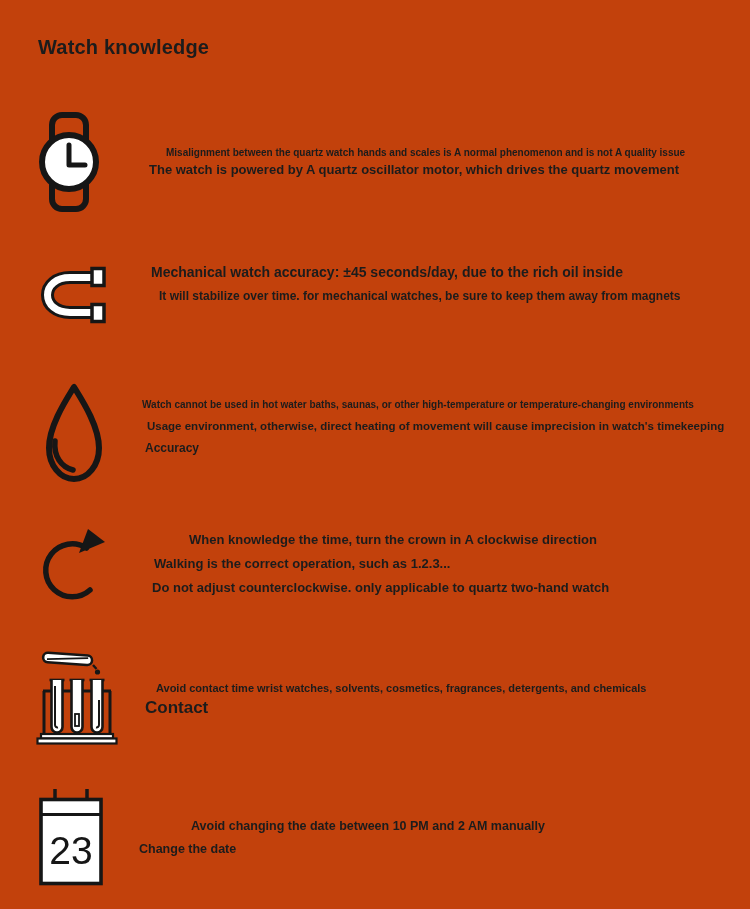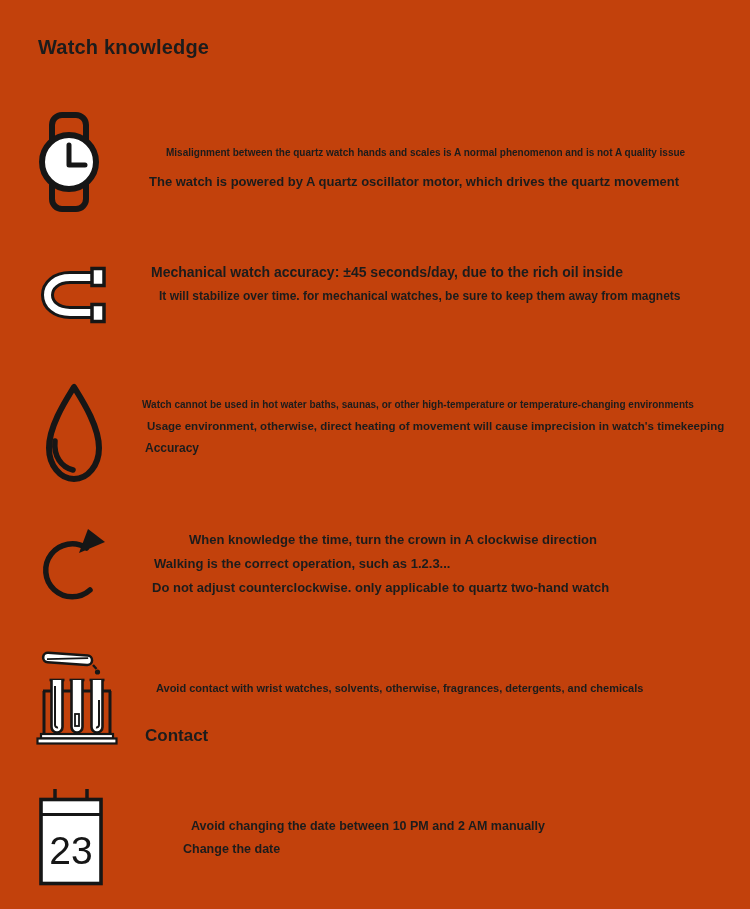--- a/index.html
+++ b/index.html
@@ -24,44 +24,44 @@
   .icon svg{display:block;}
   .line{
     position:absolute;
     white-space:nowrap;
     font-weight:bold;
     line-height:1.2;
   }
   
   .ic1{left:38px; top:112px;}
   .s1l1{left:166px; top:147px; font-size:10px;}
-  .s1l2{left:149px; top:162px; font-size:13px;margin-top:12px;}
+  .s1l2{left:149px; top:162px; font-size:13px;}
   
   .ic2{left:40px; top:266px;}
   .s2l1{left:151px; top:264px; font-size:14px;}
   .s2l2{left:159px; top:289px; font-size:12px;}
   .s2l3{left:151px; top:313px; font-size:10.5px;}
   
   .ic3{left:40px; top:382px;}
   .s3l1{left:142px; top:399px; font-size:10px;}
   .s3l2{left:147px; top:420px; font-size:11.5px;}
   .s3l3{left:145px; top:441px; font-size:12px;}
   
   .ic4{left:42px; top:528px;}
   .s4l1{left:189px; top:532px; font-size:13px;}
   .s4l2{left:154px; top:556px; font-size:13px;}
   .s4l3{left:152px; top:580px; font-size:13px;}
   
   .ic5{left:36px; top:648px;}
   .s5l1{left:156px; top:682px; font-size:11px;}
-  .s5l2{left:145px; top:698px; font-size:17px;margin-top:28px;}
+  .s5l2{left:145px; top:698px; font-size:17px;}
   
   .ic6{left:38px; top:788px;}
   .s6l1{left:191px; top:819px; font-size:12.5px;}
-  .s6l2{left:139px; top:842px; font-size:12.5px;margin-left:44px;}
+  .s6l2{left:139px; top:842px; font-size:12.5px;}
 </style>
 </head>
 <body>
 
 <div class="canvas">
 
   <h1 class="page-title">Watch knowledge</h1>
 
   <div class="icon ic1">
     <svg width="62" height="100" viewBox="0 0 62 100" fill="none" xmlns="http://www.w3.org/2000/svg">
@@ -124,21 +124,21 @@
 
       <line x1="33.5" y1="32" x2="48.5" y2="32" stroke="#161616" stroke-width="2.6"></line>
       <path d="M35.5 32 V79 A5.5 5.5 0 0 0 46.5 79 V32" fill="#ffffff" stroke="#161616" stroke-width="2.6"></path>
       <rect x="39" y="66" width="4" height="12" fill="none" stroke="#161616" stroke-width="1.8"></rect>
 
       <line x1="53.5" y1="32" x2="68.5" y2="32" stroke="#161616" stroke-width="2.6"></line>
       <path d="M55.5 32 V79 A5.5 5.5 0 0 0 66.5 79 V32" fill="#ffffff" stroke="#161616" stroke-width="2.6"></path>
       <path d="M63 52 V77 a2.5 2.5 0 0 1 -3 2.4" fill="none" stroke="#161616" stroke-width="2"></path>
     </svg>
   </div>
-  <span class="line s5l1">Avoid contact with wrist watches, solvents, otherwise, fragrances, detergents, and chemicals</span>
+  <span class="line s5l1">Avoid contact time wrist watches, solvents, cosmetics, fragrances, detergents, and chemicals</span>
   <span class="line s5l2">Contact</span>
 
   <div class="icon ic6">
     <svg width="66" height="98" viewBox="0 0 66 98" fill="none" xmlns="http://www.w3.org/2000/svg">
       <line x1="17" y1="1" x2="17" y2="19" stroke="#161616" stroke-width="3.5"></line>
       <line x1="49" y1="1" x2="49" y2="19" stroke="#161616" stroke-width="3.5"></line>
       <rect x="3" y="11.5" width="60" height="84" fill="#ffffff" stroke="#161616" stroke-width="3.6"></rect>
       <line x1="3" y1="26.5" x2="63" y2="26.5" stroke="#161616" stroke-width="3"></line>
       <text x="33" y="76" text-anchor="middle" font-size="39" font-family="Liberation Sans, sans-serif" fill="#161616">23</text>
     </svg>

